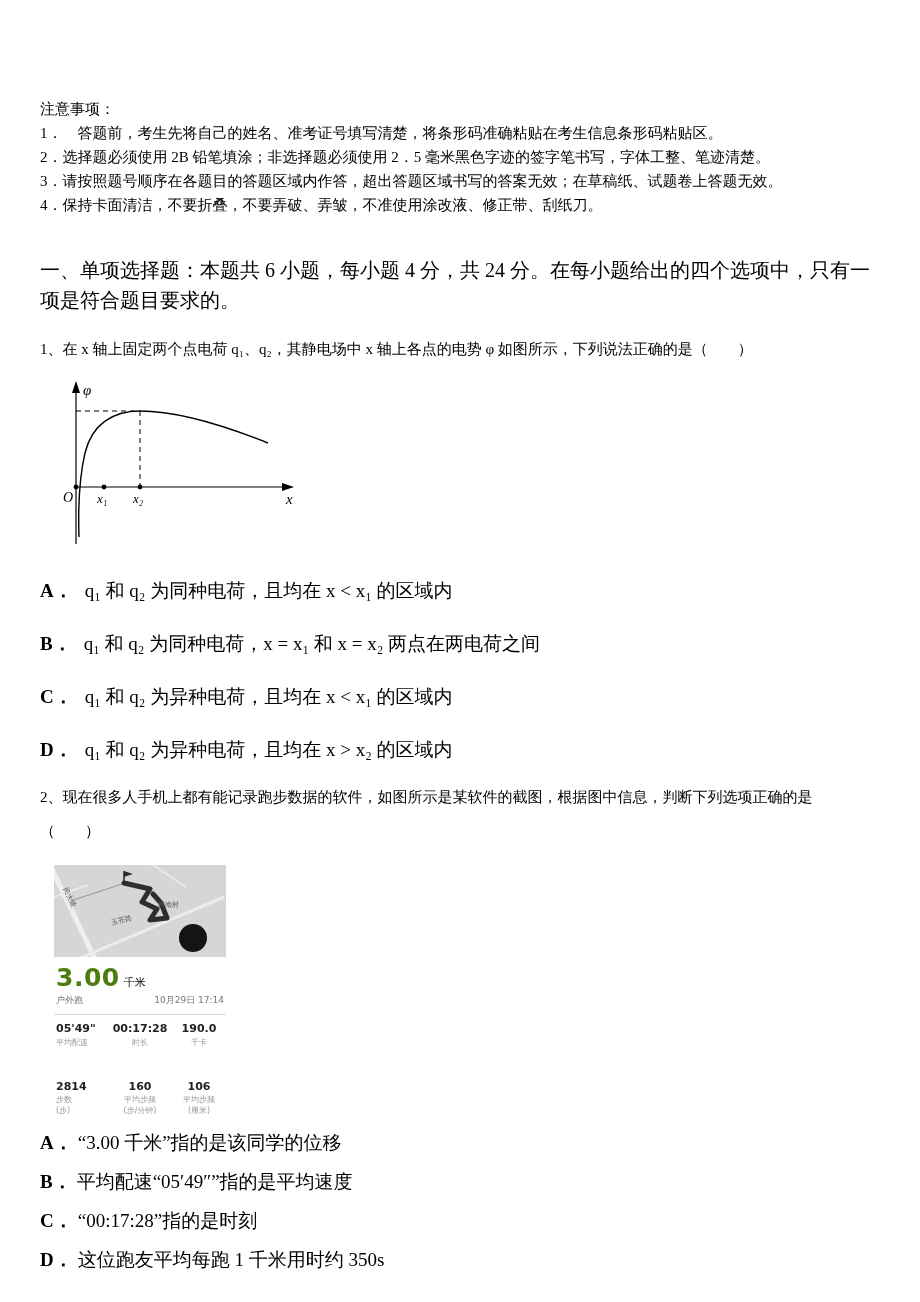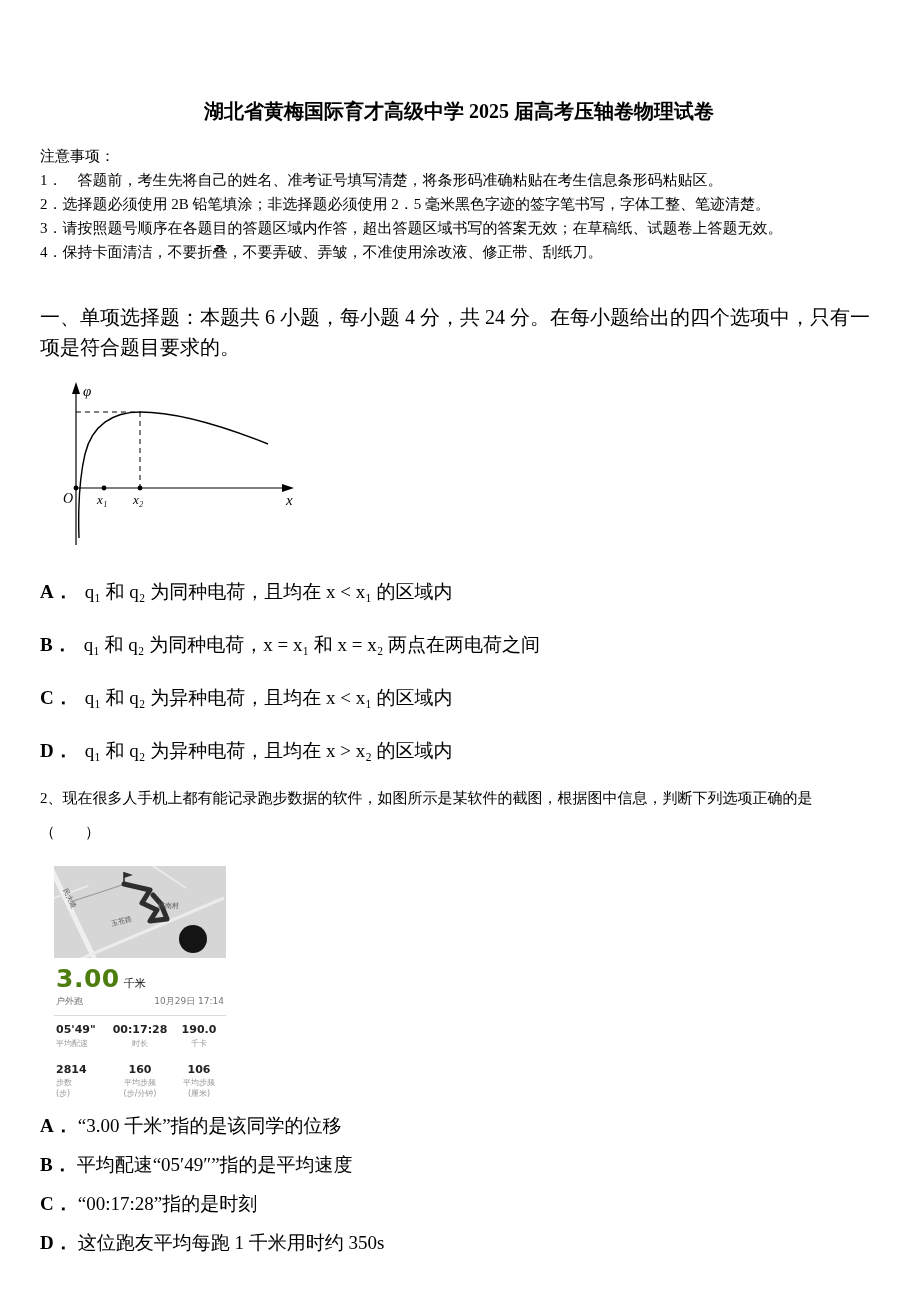--- a/index.html
+++ b/index.html
@@ -49,44 +49,44 @@
   .dist-unit { font-size: 11px; margin-left: 4px; color: #111; }
   .meta-row {
     display: flex; justify-content: space-between;
     font-size: 9px; color: #777; margin: 2px 0 7px; padding: 0 2px;
   }
   .stat-row {
     display: flex; justify-content: space-between;
     padding: 7px 2px 0 2px;
   }
   .stat-row.row1 { border-top: 1px solid #dcdcdc; }
-  .stat-row.row2 { margin-top: 7px; }
+  .stat-row.row2 { margin-top: 25px; }
   .stat { text-align: center; min-width: 50px; }
   .stat.left { text-align: left; }
   .stat-value { font-size: 11px; font-weight: bold; color: #222; }
   .stat-label { font-size: 8px; color: #999; margin-top: 2px; }
   .lbl-line { display: block; line-height: 1.35; }
 </style>
 </head>
 <body>
 
 <div class="page">
 
-  <h1 class="title">湖北省黄梅国际育才高级中学 2025 届高考压轴卷物理试卷</h1>
 
   <div>
     <div class="notes-header">注意事项：</div>
     <div class="note">1．    答题前，考生先将自己的姓名、准考证号填写清楚，将条形码准确粘贴在考生信息条形码粘贴区。</div>
     <div class="note">2．选择题必须使用 2B 铅笔填涂；非选择题必须使用 2．5 毫米黑色字迹的签字笔书写，字体工整、笔迹清楚。</div>
     <div class="note">3．请按照题号顺序在各题目的答题区域内作答，超出答题区域书写的答案无效；在草稿纸、试题卷上答题无效。</div>
     <div class="note">4．保持卡面清洁，不要折叠，不要弄破、弄皱，不准使用涂改液、修正带、刮纸刀。</div>
   </div>
 
   <div class="section-header">一、单项选择题：本题共 6 小题，每小题 4 分，共 24 分。在每小题给出的四个选项中，只有一项是符合题目要求的。</div>
 
+  <div class="stem">1、在 x 轴上固定两个点电荷 q₁、q₂，其静电场中 x 轴上各点的电势 φ 如图所示，下列说法正确的是（　　）</div>
 
   <div class="figure1">
     <svg width="240" height="172" viewBox="0 0 240 172">
 
       <line x1="18" y1="165" x2="18" y2="8" stroke="#000" stroke-width="1.2"></line>
       <polygon points="18,2 14,14 22,14" fill="#000"></polygon>
 
       <line x1="18" y1="108" x2="228" y2="108" stroke="#000" stroke-width="1.2"></line>
       <polygon points="236,108 224,104 224,112" fill="#000"></polygon>
 

